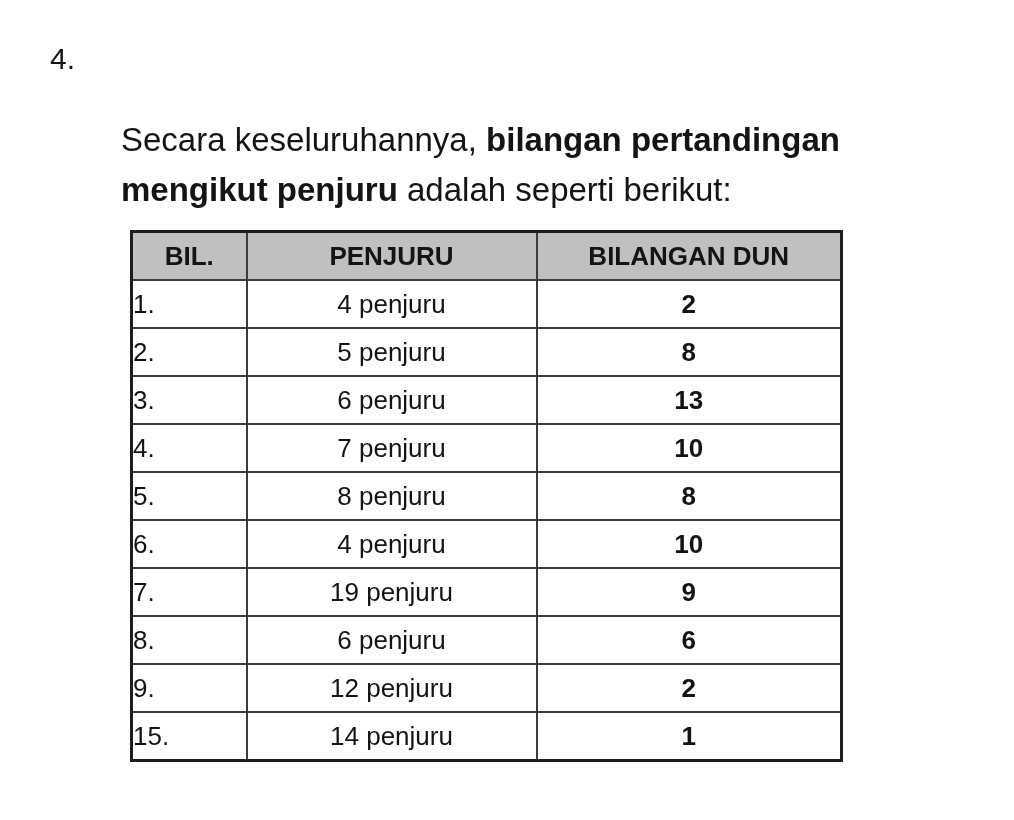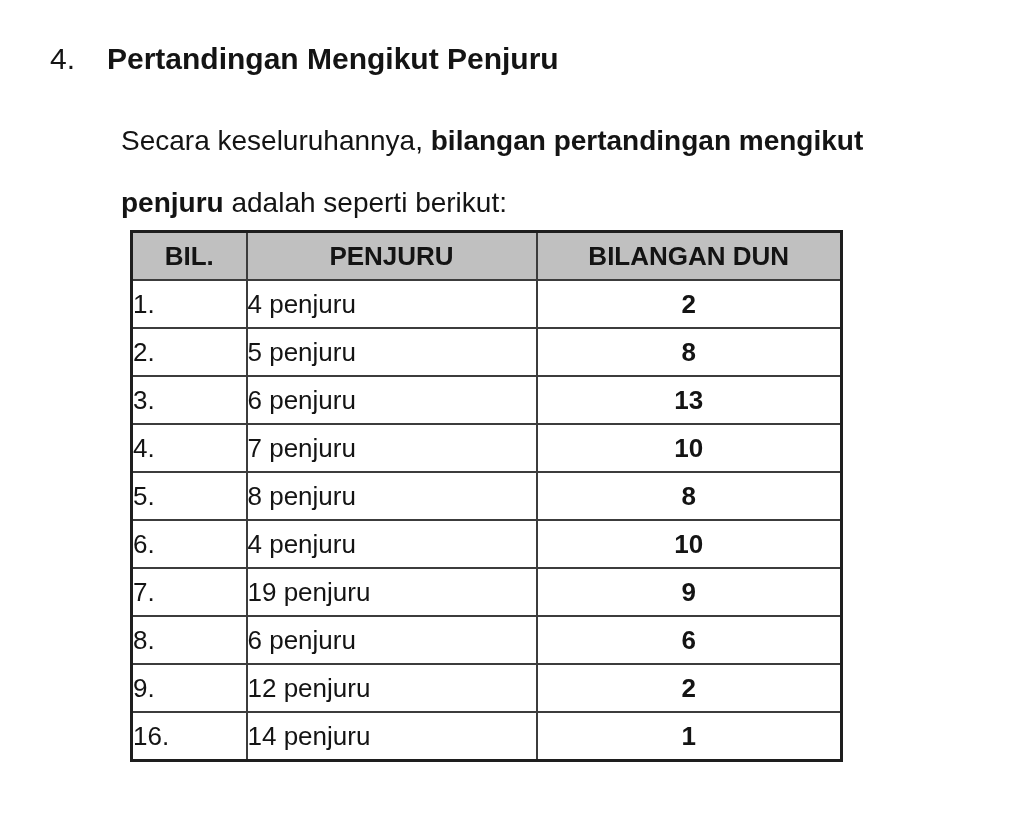--- a/index.html
+++ b/index.html
@@ -34,22 +34,22 @@
   .heading .htitle {
     font-weight: 700;
   }
 
   
   .para {
     position: absolute;
     left: 121px;
     top: 82px;
     width: 845px;
-    font-size: 28px;
-    line-height: 62px;
+    font-size: 33px;
+    line-height: 50px;
     font-weight: 400;
   }
   .para .bold {
     font-weight: 700;
   }
 
   
   table.penjuru {
     position: absolute;
     left: 130px;
@@ -79,36 +79,35 @@
   table.penjuru th {
     background: #c0c0c0;
     font-weight: 700;
     text-align: center;
   }
   td.c-bil {
     text-align: left;
     padding-left: 20px;
   }
   td.c-pen {
-    text-align: left;
+    text-align: center;
     padding-left: 11px;
   }
   td.c-dun {
     text-align: center;
     font-weight: 700;
   }
 </style>
 </head>
 <body>
 
 <div>
 
   <div class="heading">
     <span class="hnum">4.</span>
-    <span class="htitle">Pertandingan Mengikut Penjuru</span>
   </div>
 
   <p class="para"><span>Secara keseluruhannya, </span><span class="bold">bilangan pertandingan mengikut penjuru</span><span> adalah seperti berikut:</span></p>
 
   <table class="penjuru">
     <colgroup>
       <col class="c1">
         <col class="c2">
         <col class="c3">
     </colgroup>
@@ -159,20 +158,20 @@
         <td class="c-bil">8.</td>
         <td class="c-pen">6 penjuru</td>
         <td class="c-dun">6</td>
       </tr>
       <tr>
         <td class="c-bil">9.</td>
         <td class="c-pen">12 penjuru</td>
         <td class="c-dun">2</td>
       </tr>
       <tr>
-        <td class="c-bil">16.</td>
+        <td class="c-bil">15.</td>
         <td class="c-pen">14 penjuru</td>
         <td class="c-dun">1</td>
       </tr>
     </tbody>
   </table>
 
 </div>
 
 </body></html>

